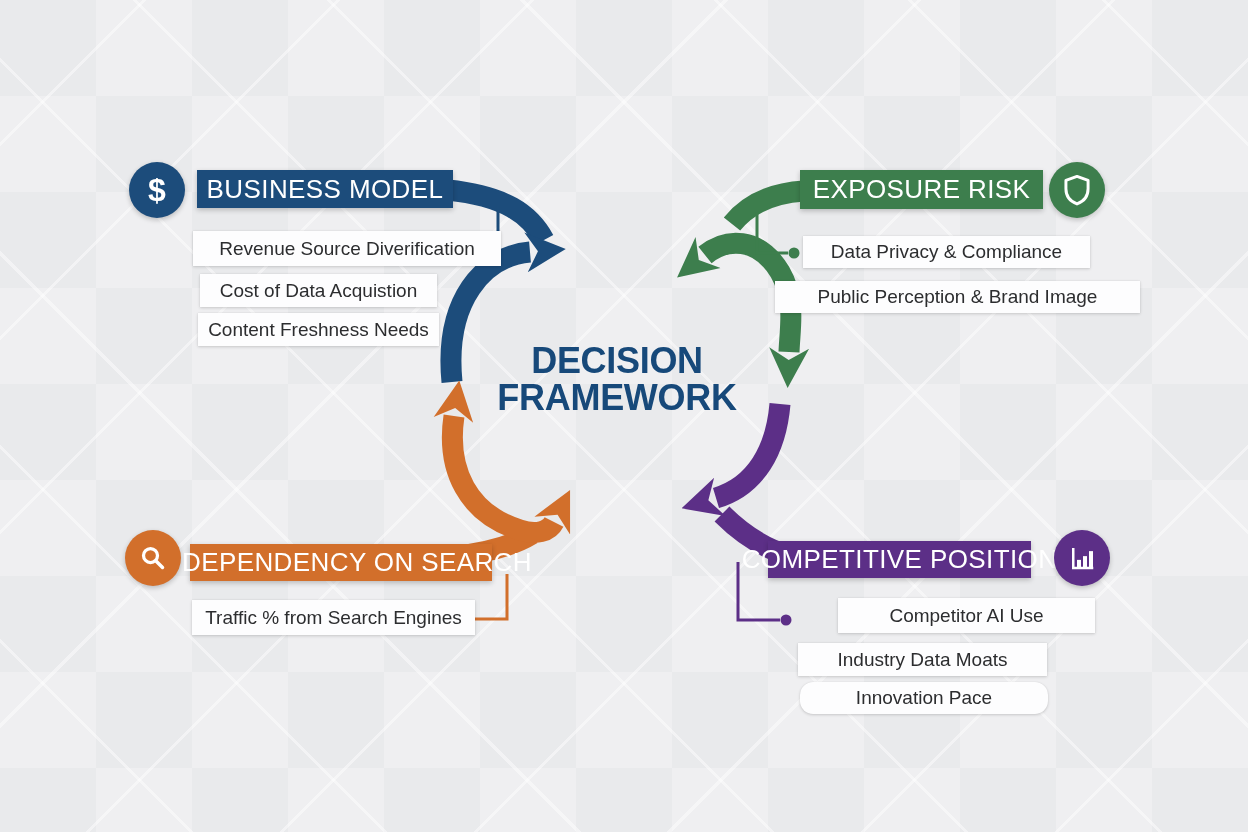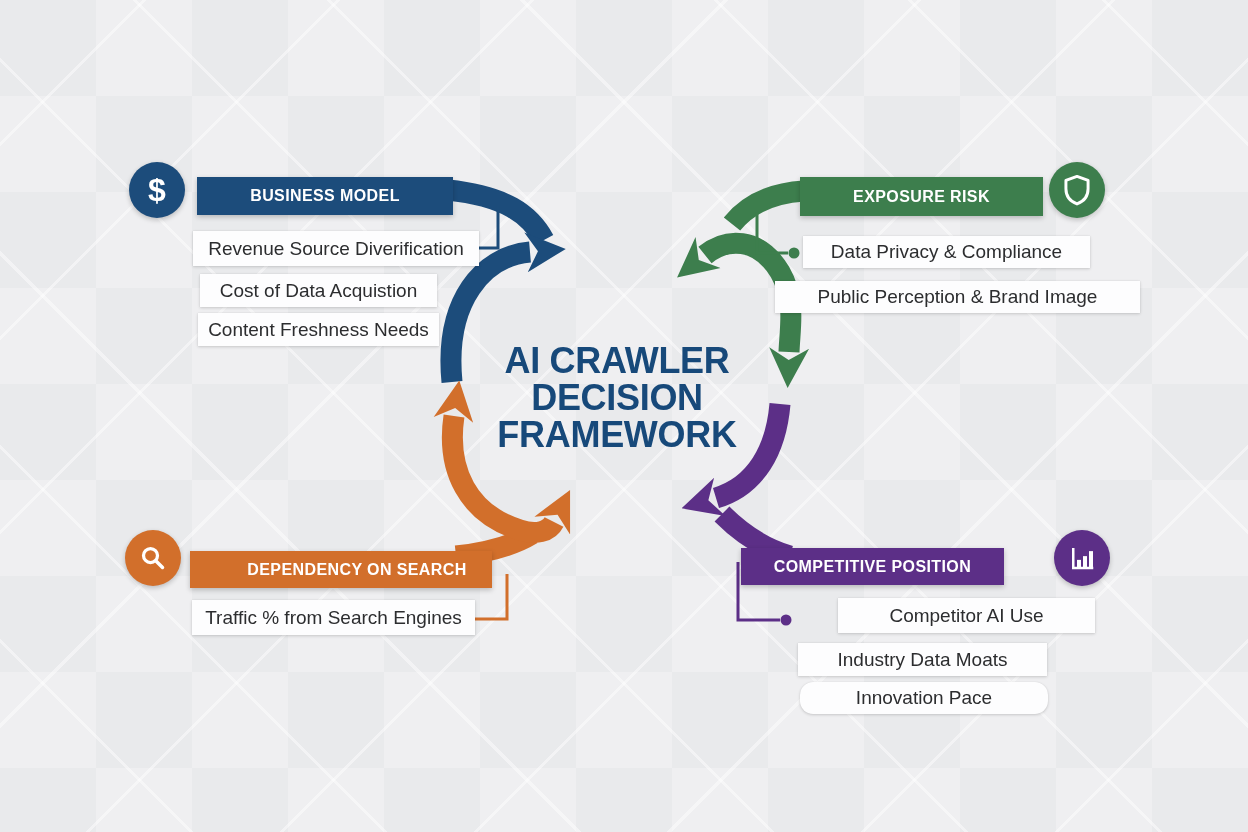--- a/index.html
+++ b/index.html
@@ -8,22 +8,22 @@
     position:relative; width:1248px; height:832px; overflow:hidden;
     background-color:#ebecee;
     background-image:
       repeating-linear-gradient(45deg, transparent 0 134px, rgba(255,255,255,.45) 134px 137px),
       repeating-linear-gradient(-45deg, transparent 0 134px, rgba(255,255,255,.45) 134px 137px),
       conic-gradient(#efeff1 90deg, #e9eaec 90deg 180deg, #efeff1 180deg 270deg, #e9eaec 270deg);
     background-size:auto,auto,192px 192px;
   }
   .hdr-bar{
     position:absolute; display:flex; align-items:center; justify-content:center;
-    color:#fff; font-weight:700; font-size:16px; letter-spacing:.4px;
-    box-shadow:0 2px 5px rgba(0,0,0,.22); white-space:nowrap;margin-top:7px;
+    color:#fff; font-weight:400; font-size:26px; letter-spacing:.4px;
+    box-shadow:0 2px 5px rgba(0,0,0,.22); white-space:nowrap;
   }
   .icon-circle{
     position:absolute; width:56px; height:56px; border-radius:50%;
     display:flex; align-items:center; justify-content:center;
     box-shadow:0 2px 5px rgba(0,0,0,.22);
   }
   .item-box{
     position:absolute; display:flex; align-items:center; justify-content:center;
     background:#fdfdfe; color:#2c2d2f; font-size:19px; white-space:nowrap;
     box-shadow:0 1px 3px rgba(0,0,0,.16), 0 0 1px rgba(0,0,0,.10);
@@ -84,30 +84,29 @@
 
     <g>
       <path d="M 790 556 C 762 548 740 532 722 514" stroke="#5c2f87" stroke-width="21" fill="none"></path>
       <path d="M 780 404 C 776 450 756 486 716 498" stroke="#5c2f87" stroke-width="21" fill="none" marker-end="url(#head-purple)"></path>
       <path d="M 738 562 L 738 620 L 780 620" stroke="#5c2f87" stroke-width="3" fill="none"></path>
       <circle cx="786" cy="620" r="5.5" fill="#5c2f87"></circle>
     </g>
   </svg>
 
   <div id="title">
-    <div>AI CRAWLER</div>
     <div>DECISION</div>
     <div>FRAMEWORK</div>
   </div>
 
   <div class="icon-circle c-blue" style="left:129px; top:162px;">
     <span class="dollar-glyph">$</span>
   </div>
   <div class="hdr-bar c-blue" style="left:197px; top:170px; width:256px; height:38px;">BUSINESS MODEL</div>
-  <div class="item-box" style="left:193px; top:231px; width:286px; height:35px;">Revenue Source Diverification</div>
+  <div class="item-box" style="left:193px; top:231px; width:308px; height:35px;">Revenue Source Diverification</div>
   <div class="item-box" style="left:200px; top:274px; width:237px; height:33px;">Cost of Data Acquistion</div>
   <div class="item-box" style="left:198px; top:313px; width:241px; height:33px;">Content Freshness Needs</div>
 
   <div class="hdr-bar c-green" style="left:800px; top:170px; width:243px; height:39px;">EXPOSURE RISK</div>
   <div class="icon-circle c-green" style="left:1049px; top:162px;">
     <svg width="30" height="32" viewBox="0 0 24 26">
       <path d="M12 2 L21 5.2 V12 C21 18.4 17.2 22.4 12 24.3 C6.8 22.4 3 18.4 3 12 V5.2 Z" fill="none" stroke="#fff" stroke-width="2.4" stroke-linejoin="round"></path>
     </svg>
   </div>
   <div class="item-box" style="left:803px; top:236px; width:287px; height:32px;">Data Privacy &amp; Compliance</div>
@@ -115,21 +114,21 @@
 
   <div class="icon-circle c-orange" style="left:125px; top:530px;">
     <svg width="30" height="30" viewBox="0 0 24 24">
       <circle cx="10" cy="10" r="5.6" fill="none" stroke="#fff" stroke-width="2.6"></circle>
       <line x1="14.4" y1="14.4" x2="19.6" y2="19.6" stroke="#fff" stroke-width="2.8" stroke-linecap="round"></line>
     </svg>
   </div>
   <div class="hdr-bar c-orange" style="left:190px; top:544px; width:270px; height:37px;padding-left:32px;">DEPENDENCY ON SEARCH</div>
   <div class="item-box" style="left:192px; top:600px; width:283px; height:35px;">Traffic % from Search Engines</div>
 
-  <div class="hdr-bar c-purple" style="left:741px; top:541px; width:263px; height:37px;">COMPETITIVE POSITION</div>
+  <div class="hdr-bar c-purple" style="left:768px; top:541px; width:263px; height:37px;">COMPETITIVE POSITION</div>
   <div class="icon-circle c-purple" style="left:1054px; top:530px;">
     <svg width="30" height="30" viewBox="0 0 24 24">
       <path d="M5 4 V20 H21" fill="none" stroke="#fff" stroke-width="2"></path>
       <rect x="8" y="13.5" width="3.2" height="6.5" fill="#fff"></rect>
       <rect x="12.8" y="10.5" width="3.2" height="9.5" fill="#fff"></rect>
       <rect x="17.6" y="6.5" width="3.2" height="13.5" fill="#fff"></rect>
     </svg>
   </div>
   <div class="item-box" style="left:790px; top:598px; width:257px; height:35px;margin-left:48px;">Competitor AI Use</div>
   <div class="item-box" style="left:798px; top:643px; width:249px; height:33px;">Industry Data Moats</div>

